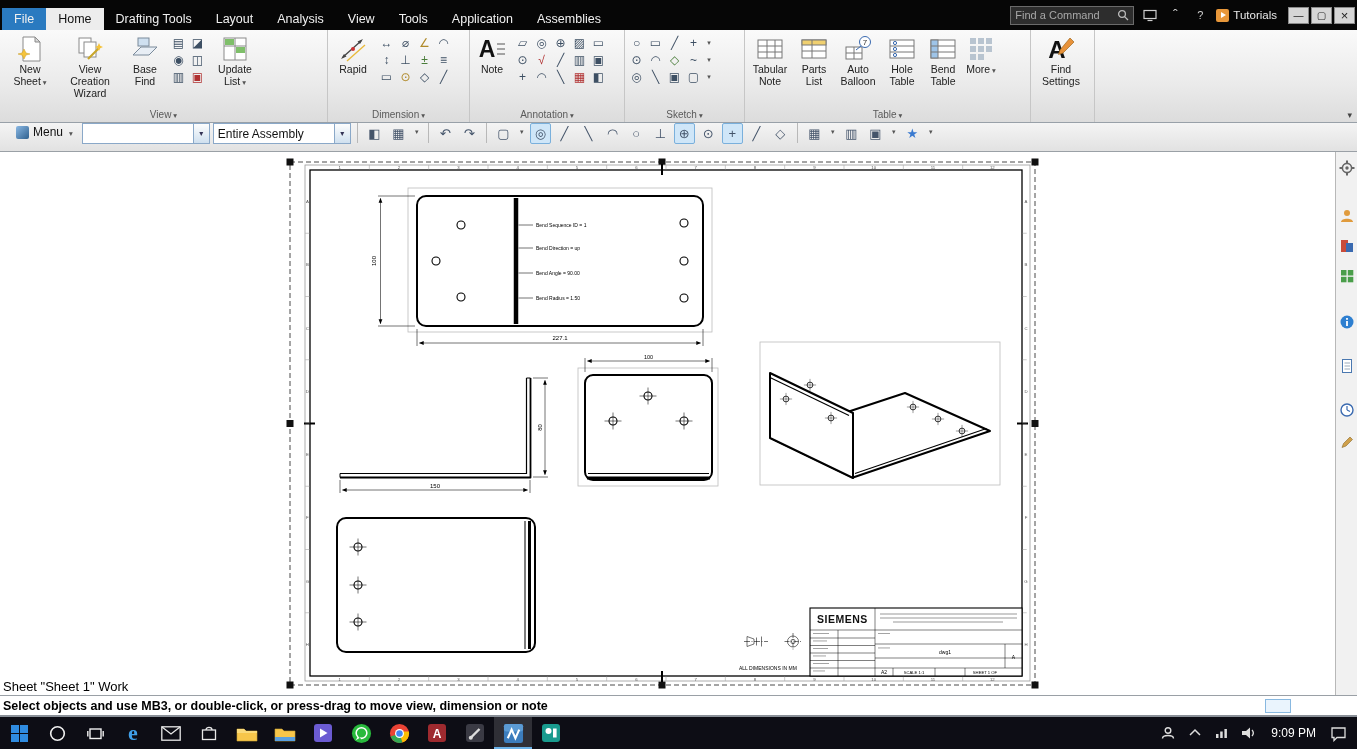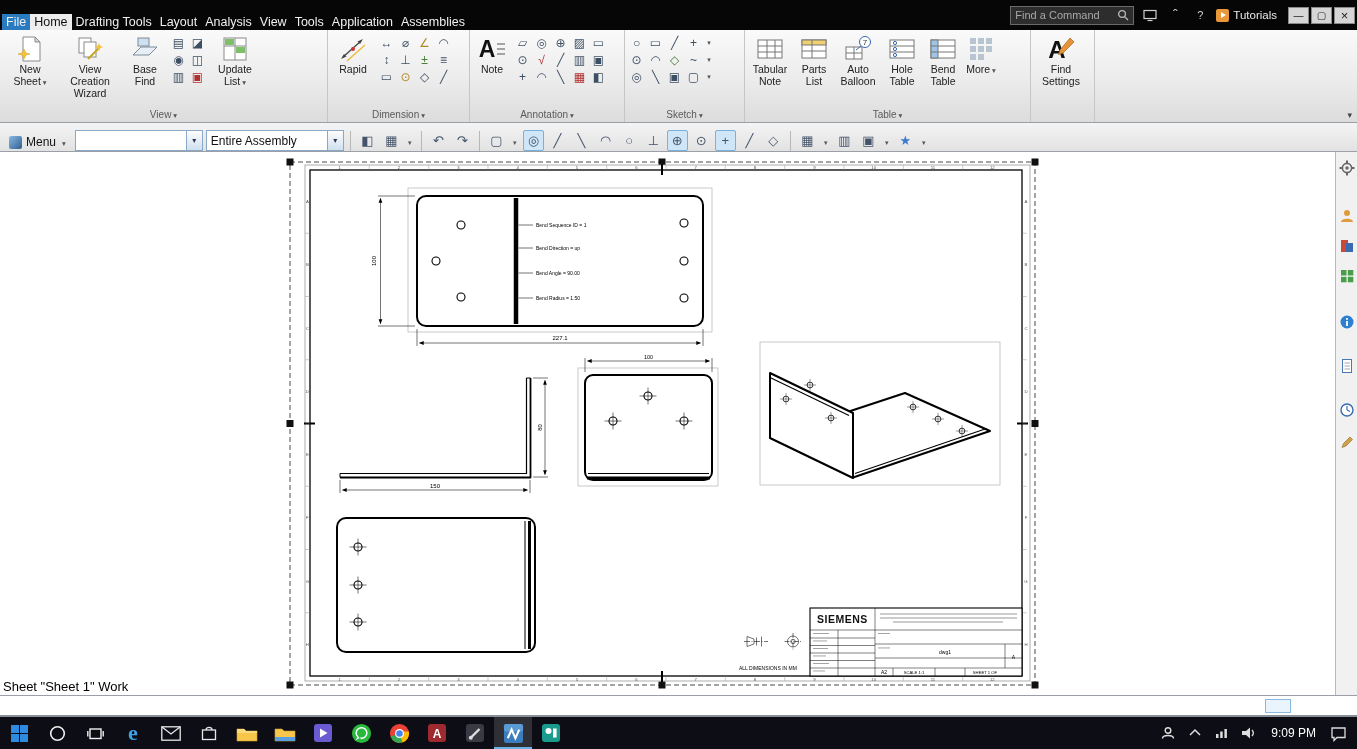--- a/index.html
+++ b/index.html
@@ -2,21 +2,21 @@
 <html><head>
 <meta charset="utf-8">
 <style>
 *{margin:0;padding:0;box-sizing:border-box}
 html,body{width:1357px;height:749px;overflow:hidden}
 body{font-family:"Liberation Sans","DejaVu Sans",sans-serif;font-size:12px;background:#000}
 .app{width:1357px;height:749px;display:flex;flex-direction:column}
 
 
 .titlebar{height:30px;background:#060606;display:flex;align-items:flex-end;color:#eee;position:relative;flex:0 0 auto}
-.tab{height:16px;display:flex;align-items:center;padding:0 4px;font-size:12.5px;color:#f0f0f0;cursor:default;white-space:nowrap}
+.tab{height:22px;display:flex;align-items:center;padding:0 12px;font-size:12.5px;color:#f0f0f0;cursor:default;white-space:nowrap}
 .tab-file{background:#2a7ac0;margin-left:2px}
 .tab-active{background:#ededed;color:#111}
 .title-right{position:absolute;right:2px;top:0;height:30px;display:flex;align-items:center;gap:7px}
 .find-box{width:124px;height:19px;background:#2d2d2d;border:1px solid #6a6a6a;display:flex;align-items:center;padding:0 4px;color:#a8a8a8;font-size:11px;gap:3px}
 .find-box .ftxt{flex:1;white-space:nowrap;overflow:hidden}
 .tbi{width:18px;height:18px;display:flex;align-items:center;justify-content:center;color:#cfcfcf;font-size:11px}
 .gi-up::before{content:"ˆ";font-size:14px;line-height:8px}
 .gi-help::before{content:"?"}
 .tut{display:flex;align-items:flex-start;gap:4px;font-size:11.5px;color:#e8e8e8}
 .tut-ic{width:13px;height:13px;background:#e8973a;border-radius:2px;position:relative}
@@ -50,21 +50,21 @@
 .ic-ln2::before{content:"╲"}.ic-pls::before{content:"+"}.ic-dot::before{content:"⊙"}.ic-dmd::before{content:"◇"}
 .ic-spl::before{content:"~"}.ic-grid::before{content:"▦"}.ic-grid2::before{content:"▥"}.ic-sq::before{content:"▣"}
 .ic-star::before{content:"★"}.ic-half::before{content:"◧"}.ic-undo::before{content:"↶"}.ic-redo::before{content:"↷"}
 .ic-box::before{content:"▢"}
 .mini-caret{width:10px;height:17px;display:flex;align-items:center;justify-content:center}
 .mini-caret::after{content:"▾";font-size:7px;color:#555}
 .ribbon-caret{position:absolute;right:5px;bottom:2px;font-size:9px;color:#444}
 .ribbon-caret::after{content:"▾"}
 
 
-.toolbar{height:29px;background:linear-gradient(#f4f4f4,#e2e2e2);border-bottom:1px solid #9aa0a6;display:flex;align-items:flex-end;padding:0 3px;gap:3px;flex:0 0 auto}
+.toolbar{height:29px;background:linear-gradient(#f4f4f4,#e2e2e2);border-bottom:1px solid #9aa0a6;display:flex;align-items:flex-start;padding:0 10px;gap:3px;flex:0 0 auto}
 .menu-btn{display:flex;align-items:center;gap:4px;padding:2px 6px;font-size:12px;color:#111}
 .menu-ic{width:13px;height:13px;background:linear-gradient(135deg,#8ab8e4,#2f608e);border-radius:2px}
 .combo{height:21px;background:#fff;border:1px solid #8aa8c8;display:flex;align-items:stretch}
 .combo1{width:128px}.combo2{width:138px}
 .cval{flex:1;display:flex;align-items:center;padding:0 4px;font-size:12px;color:#111;white-space:nowrap;overflow:hidden}
 .cbtn{width:16px;background:linear-gradient(#fdfdfd,#cfe0ef);border-left:1px solid #8aa8c8;display:flex;align-items:center;justify-content:center}
 .cbtn::after{content:"▾";font-size:8px;color:#335}
 .tsep{width:1px;height:20px;background:#b8b8b8;margin:0 3px}
 .tic{width:21px;height:21px;display:flex;align-items:center;justify-content:center;font-size:13px;color:#44546a;border:1px solid transparent;border-radius:2px}
 .tic.on{background:#cfe6f8;border-color:#7ab0dc}
@@ -795,20 +795,21 @@
       </span>
       <span class="ric" style="margin-top:14px">
         <svg width="16" height="16" viewBox="0 0 16 16">
             <polygon points="3,13.5 4.5,9.5 11,3 13.5,5.5 7,12" fill="#d0a04a" stroke="#8a6a2a" stroke-width="0.6"></polygon>
           </svg>
       </span>
     </div>
   </div>
 
   <div class="promptbar">
+    <span>Select objects and use MB3, or double-click, or press-drag to move view, dimension or note</span>
     <span class="prompt-side"></span>
   </div>
 
   <div class="taskbar">
     <div class="tb-slot">
       <svg width="17" height="17" viewBox="0 0 17 17">
           <rect x="0" y="0" width="8" height="8" fill="#2f8be0"></rect>
           <rect x="9" y="0" width="8" height="8" fill="#2f8be0"></rect>
           <rect x="0" y="9" width="8" height="8" fill="#2f8be0"></rect>
           <rect x="9" y="9" width="8" height="8" fill="#2f8be0"></rect>

